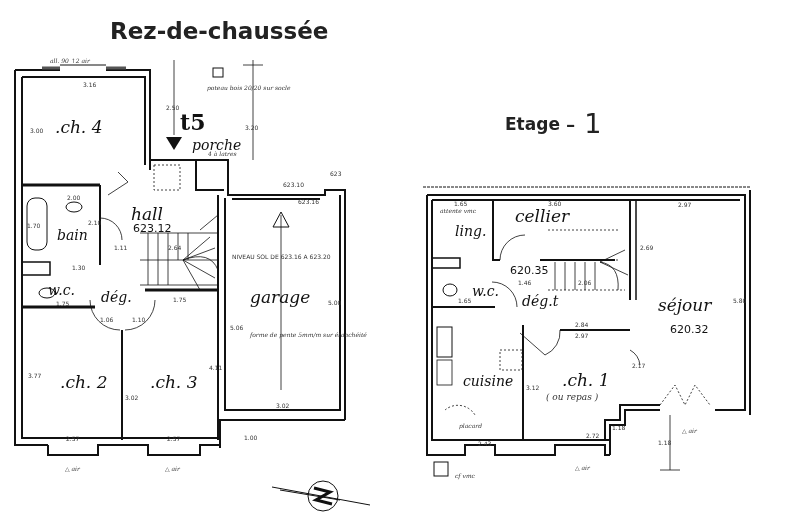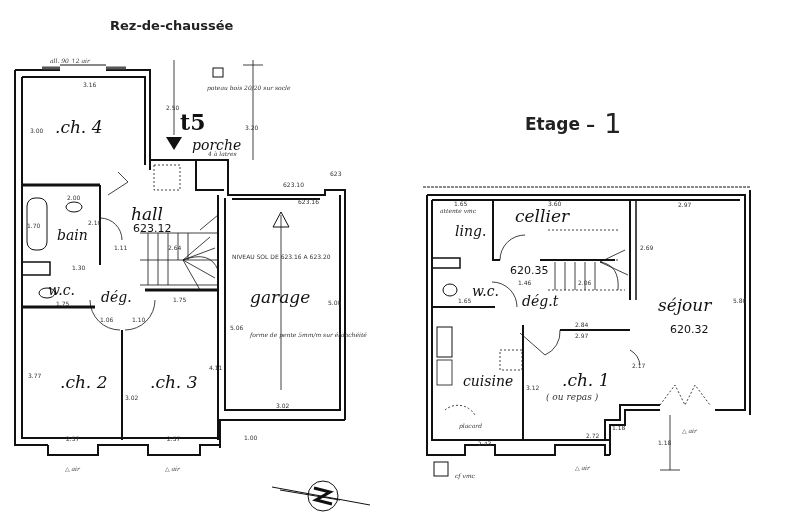--- a/index.html
+++ b/index.html
@@ -1,20 +1,20 @@
 <!DOCTYPE html>
 <html><head>
 <meta charset="utf-8">
 <style>
   html, body { margin:0; padding:0; background:#ffffff; }
   body { width:800px; height:530px; position:relative; overflow:hidden;
          font-family:"DejaVu Sans", sans-serif; color:#111; }
   .title { position:absolute; font-family:"DejaVu Sans", sans-serif; font-weight:bold; color:#222; }
-  .title-rdc { left:110px; top:18px; font-size:13px; }
-  .title-etage { left:525px; top:108px; font-size:17px; }
+  .title-rdc { left:110px; top:18px; font-size:23px; }
+  .title-etage { left:505px; top:108px; font-size:17px; }
   .title-etage .num { font-weight:normal; font-size:27px; vertical-align:-3px; }
   svg { position:absolute; left:0; top:0; }
   .room { font-family:"DejaVu Serif", serif; font-style:italic; font-size:17px; fill:#111; }
   .room-sm { font-family:"DejaVu Serif", serif; font-style:italic; font-size:14px; fill:#111; }
   .lvl { font-family:"DejaVu Sans", sans-serif; font-size:11px; fill:#111; }
   .dim { font-family:"DejaVu Sans", sans-serif; font-size:6px; fill:#333; }
   .note { font-family:"DejaVu Serif", serif; font-style:italic; font-size:6px; fill:#333; }
   .t5 { font-family:"DejaVu Serif", serif; font-weight:bold; font-size:22px; fill:#111; }
 </style>
 </head>

